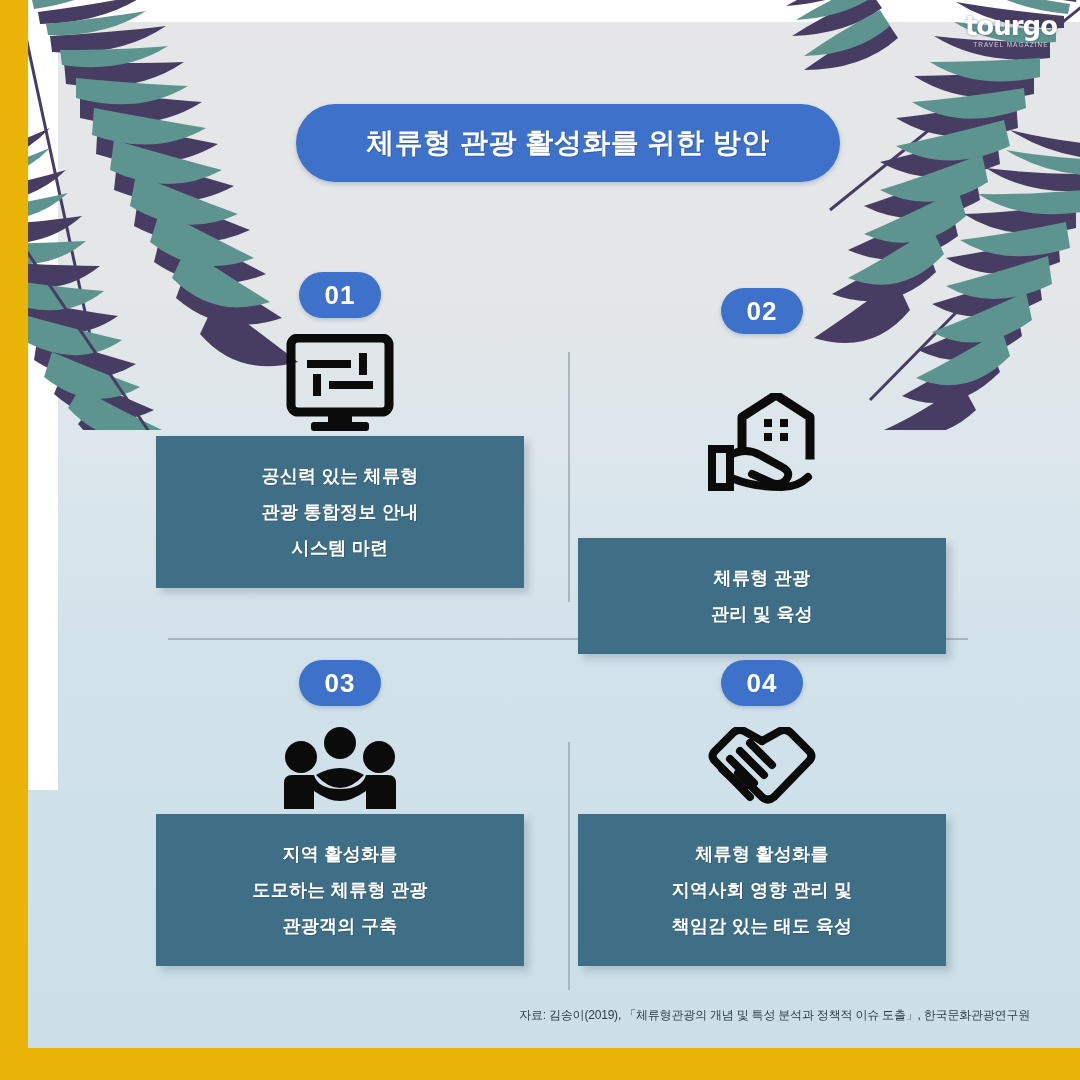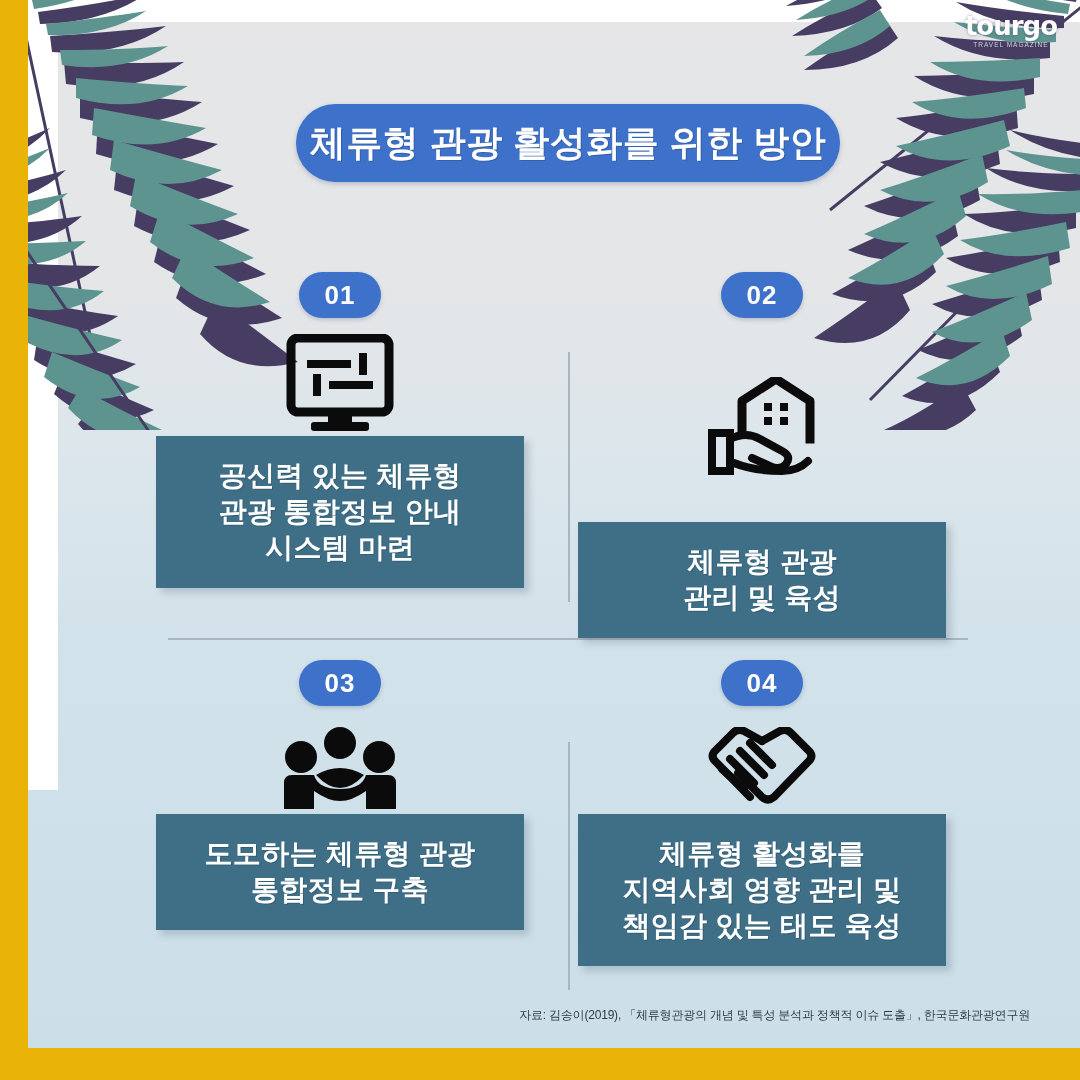--- a/index.html
+++ b/index.html
@@ -78,40 +78,40 @@
     position:absolute; z-index:5;
     left:268px; top:104px;
     width:544px; height:78px;
     background:#3d71ca;
     border-radius:39px;
     display:flex; align-items:center; justify-content:center;
     box-shadow:0 2px 5px rgba(40,60,110,.25);
   }
   #title-pill .title-text {
     color:#ffffff;
-    font-size:36px;
+    font-size:28px;
     font-weight:700;
     letter-spacing:.5px;
     white-space:nowrap;
     text-shadow:1px 1px 0 rgba(40,60,110,.35);
   }
 
   
   #grid {
     position:absolute; z-index:4;
     left:0; top:262px;
     width:1052px; height:740px;
   }
   .quad {
     position:absolute;
     width:420px;
     display:flex; flex-direction:column; align-items:center;
   }
   #quad-1 { left:102px;  top:10px;  }
-  #quad-2 { left:524px;  top:10px;gap:43px;  }
+  #quad-2 { left:524px;  top:26px;gap:43px;  }
   #quad-3 { left:102px;  top:398px; }
   #quad-4 { left:524px;  top:398px; }
 
   
   .badge {
     width:82px; height:46px;
     background:#3d71ca;
     border-radius:23px;
     display:flex; align-items:center; justify-content:center;
     color:#ffffff;
@@ -133,21 +133,21 @@
   .card {
     width:368px;
     background:#3f6f86;
     padding:22px 10px 22px;
     text-align:center;
     box-shadow:5px 5px 7px rgba(70,90,110,.25);
   }
   .card .line {
     display:block;
     color:#ffffff;
-    font-size:28px;
+    font-size:18px;
     font-weight:700;
     line-height:36px;
     letter-spacing:.3px;
     text-shadow:1px 1px 0 rgba(30,60,80,.35);
   }
 
   
   .divider { position:absolute; z-index:4; background:#a9b6bd; }
   #div-v-top    { left:540px; top:352px; width:1.5px; height:250px; }
   #div-v-bottom { left:540px; top:742px; width:1.5px; height:248px; }
@@ -354,22 +354,23 @@
         <div class="icon-wrap small">
           <svg width="116" height="82" viewBox="0 0 116 82">
             <circle cx="58" cy="16" r="16" fill="#0b0b0b"></circle>
             <circle cx="19" cy="30" r="16" fill="#0b0b0b"></circle>
             <circle cx="97" cy="30" r="16" fill="#0b0b0b"></circle>
             <path d="M34 48 q24 -14 48 0 q-24 26 -48 0 z" fill="#0b0b0b"></path>
             <path d="M2 56 q0 -8 8 -8 l22 0 q4 14 26 14 q22 0 26 -14 l22 0 q8 0 8 8 l0 26 l-30 0 l0 -18 q-14 10 -26 10 q-12 0 -26 -10 l0 18 l-30 0 z" fill="#0b0b0b"></path>
           </svg>
         </div>
         <div class="card">
+          <span class="line">지역 활성화를</span>
           <span class="line">도모하는 체류형 관광</span>
-          <span class="line">통합정보 구축</span>
+          <span class="line">관광객의 구축</span>
         </div>
       </div>
 
       <div class="quad" id="quad-4">
         <div class="badge">04</div>
         <div class="icon-wrap small">
           <svg width="108" height="82" viewBox="0 0 108 82">
             <g fill="none" stroke="#0b0b0b" stroke-width="8" stroke-linecap="round" stroke-linejoin="round">
               <path d="M54 14 L72 4 q6 -3 11 2 L101 24 q5 5 0 10 L66 70 q-6 5 -12 0 L30 46"></path>
               <path d="M54 14 L36 4 q-6 -3 -11 2 L7 24 q-5 5 0 10 L42 70"></path>

